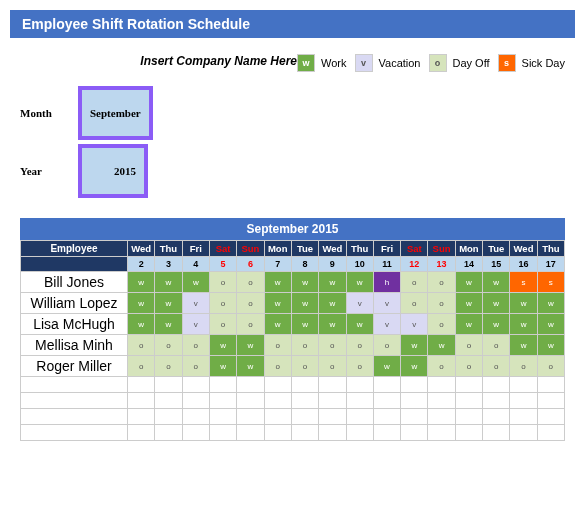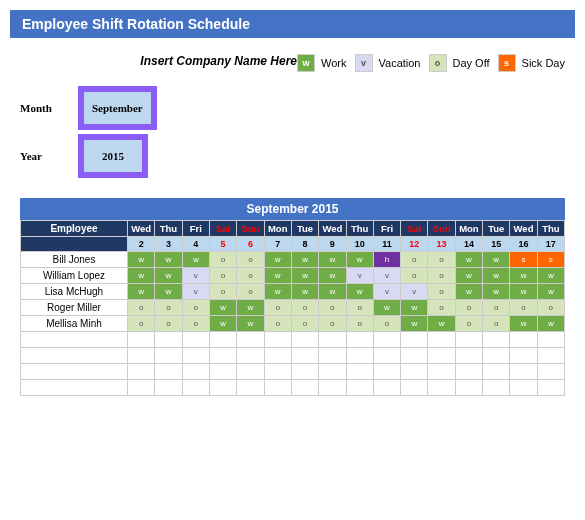--- a/index.html
+++ b/index.html
@@ -82,26 +82,26 @@
     }
 
     .field-label {
       font-weight: bold;
       font-size: 11px;
       width: 40px;
     }
 
     .field-value {
       background: #BDD7EE;
-      border: 6px solid #8b5cf6;
-      padding: 10px 8px;
+      border: 4px solid #8b5cf6;
+      padding: 17px 8px;
       font-size: 11px;
       font-weight: bold;
       min-width: 70px;
-      text-align: center;
+      text-align: right;
     }
 
     .calendar-container {
       padding: 0 10px;
       margin-top: 6px;
     }
 
     .calendar-title-row {
       background: #4472C4;
       color: white;
@@ -149,21 +149,21 @@
       font-size: 9px;
     }
 
     .date-row td.sat { color: #FF0000; font-weight: bold; }
     .date-row td.sun { color: #FF0000; font-weight: bold; }
     .date-row td.emp-col { background: #1F3864; }
 
     .emp-name {
       text-align: left;
       padding-left: 4px;
-      font-size: 10px;
+      font-size: 14px;
     }
 
     .cell-w { background: #70AD47; color: #fff; font-size: 8px; }
     .cell-o { background: #D6E4BC; color: #555; font-size: 8px; }
     .cell-v { background: #D9D9F3; color: #555; font-size: 8px; }
     .cell-s { background: #FF6600; color: #fff; font-size: 8px; }
     .cell-h { background: #7030A0; color: #fff; font-size: 8px; }
 
     .empty-rows td {
       height: 16px;
@@ -302,56 +302,56 @@
           <td class="cell-w">w</td>
           <td class="cell-v">v</td>
           <td class="cell-v">v</td>
           <td class="cell-o">o</td>
           <td class="cell-w">w</td>
           <td class="cell-w">w</td>
           <td class="cell-w">w</td>
           <td class="cell-w">w</td>
         </tr>
         <tr>
+          <td class="emp-name">Mellisa Minh</td>
+          <td class="cell-o">o</td>
+          <td class="cell-o">o</td>
+          <td class="cell-o">o</td>
+          <td class="cell-w">w</td>
+          <td class="cell-w">w</td>
+          <td class="cell-o">o</td>
+          <td class="cell-o">o</td>
+          <td class="cell-o">o</td>
+          <td class="cell-o">o</td>
+          <td class="cell-o">o</td>
+          <td class="cell-w">w</td>
+          <td class="cell-w">w</td>
+          <td class="cell-o">o</td>
+          <td class="cell-o">o</td>
+          <td class="cell-w">w</td>
+          <td class="cell-w">w</td>
+        </tr>
+        <tr>
           <td class="emp-name">Roger Miller</td>
           <td class="cell-o">o</td>
           <td class="cell-o">o</td>
           <td class="cell-o">o</td>
           <td class="cell-w">w</td>
           <td class="cell-w">w</td>
           <td class="cell-o">o</td>
           <td class="cell-o">o</td>
           <td class="cell-o">o</td>
           <td class="cell-o">o</td>
           <td class="cell-w">w</td>
           <td class="cell-w">w</td>
           <td class="cell-o">o</td>
           <td class="cell-o">o</td>
           <td class="cell-o">o</td>
           <td class="cell-o">o</td>
           <td class="cell-o">o</td>
-        </tr>
-        <tr>
-          <td class="emp-name">Mellisa Minh</td>
-          <td class="cell-o">o</td>
-          <td class="cell-o">o</td>
-          <td class="cell-o">o</td>
-          <td class="cell-w">w</td>
-          <td class="cell-w">w</td>
-          <td class="cell-o">o</td>
-          <td class="cell-o">o</td>
-          <td class="cell-o">o</td>
-          <td class="cell-o">o</td>
-          <td class="cell-o">o</td>
-          <td class="cell-w">w</td>
-          <td class="cell-w">w</td>
-          <td class="cell-o">o</td>
-          <td class="cell-o">o</td>
-          <td class="cell-w">w</td>
-          <td class="cell-w">w</td>
         </tr>
         <tr class="empty-rows">
           <td></td>
           <td></td>
           <td></td>
           <td></td>
           <td></td>
           <td></td>
           <td></td>
           <td></td>

